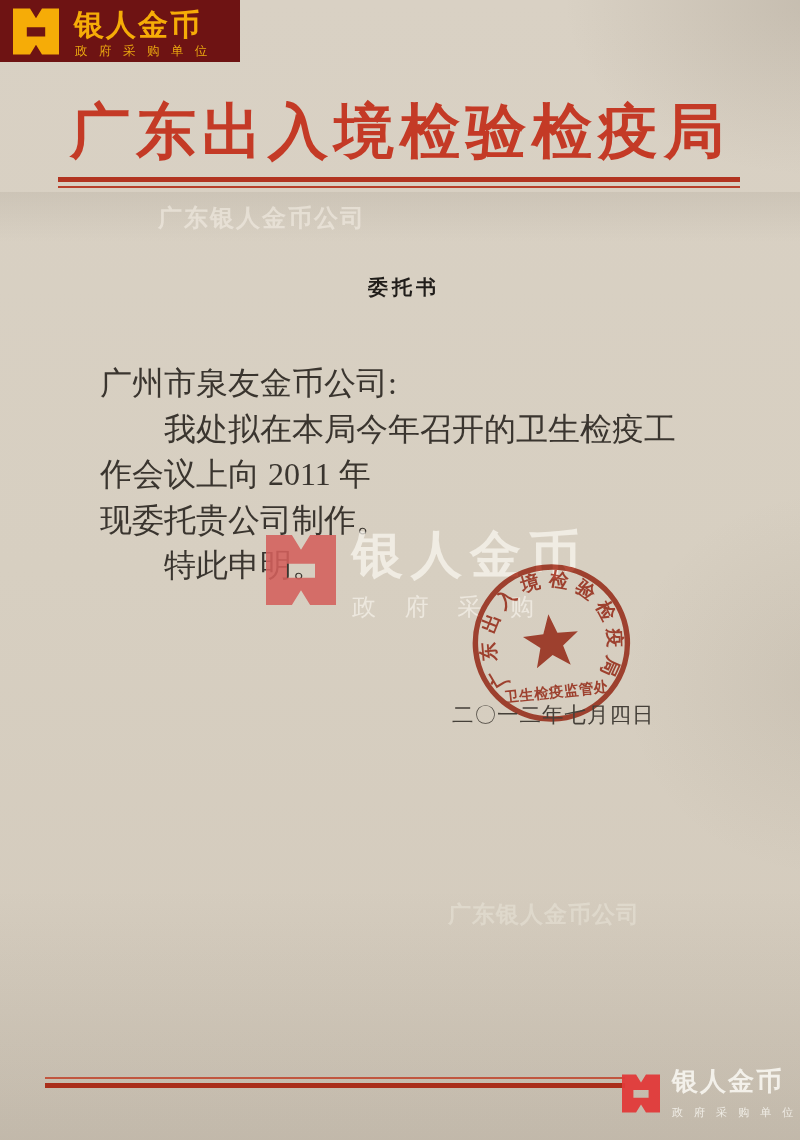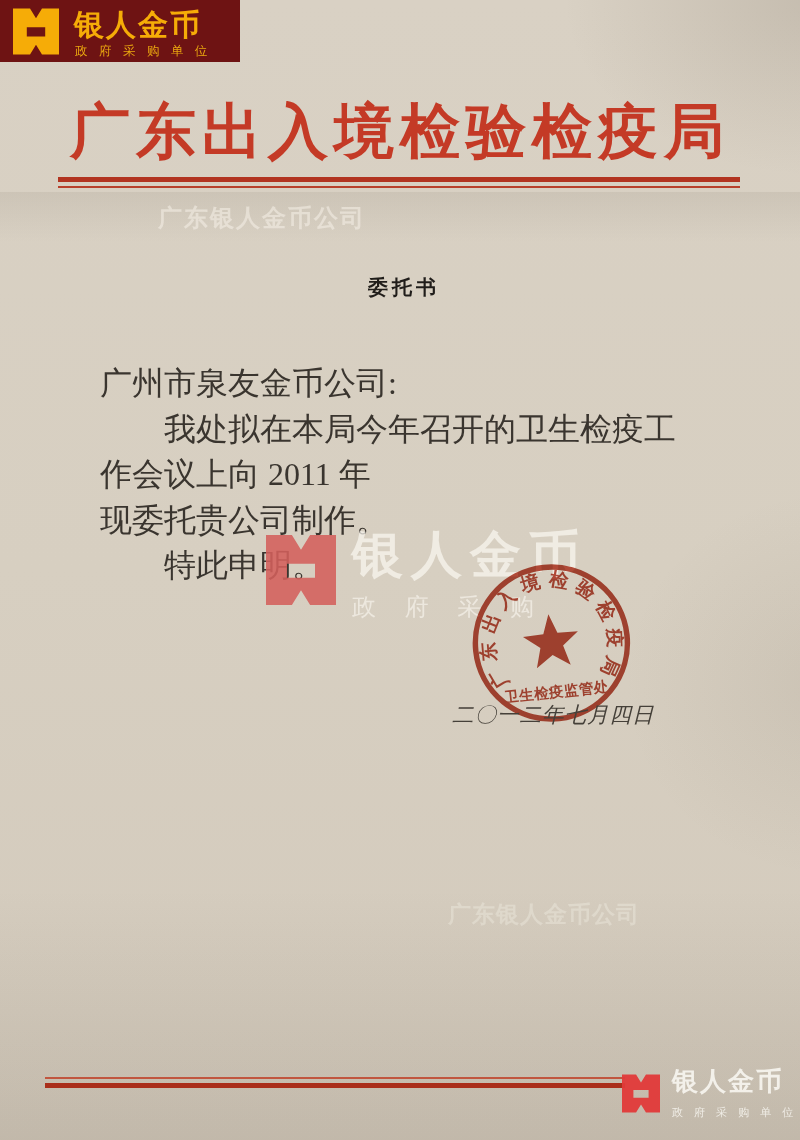--- a/index.html
+++ b/index.html
@@ -31,21 +31,21 @@
   .rule-top-thin{left:58px;top:186px;width:682px;height:2px;background:#b8402b;}
   
   .wm-text{font-family:Liberation Sans, sans-serif;white-space:nowrap;}
   .wm-top{left:158px;top:202px;font-size:24px;font-weight:700;letter-spacing:2px;color:rgba(246,241,231,.55);}
   .wm-bottom{left:448px;top:899px;font-size:23px;font-weight:700;letter-spacing:1px;color:rgba(243,238,228,.38);}
   
   .doc-title{left:4px;top:274px;width:100%;text-align:center;font-size:20px;font-weight:700;
     letter-spacing:4px;color:#201d1a;}
   .letter-body{left:100px;top:361px;width:606px;font-size:32px;line-height:45.5px;color:#3a352f;}
   .indent{text-indent:2em;}
-  .date-line{left:452px;top:700px;font-size:21.5px;letter-spacing:1px;color:#454039;white-space:nowrap;font-style:italic;}
+  .date-line{left:452px;top:700px;font-size:21.5px;letter-spacing:1px;color:#454039;white-space:nowrap;}
   
   .wm-center{left:266px;top:528px;display:flex;align-items:flex-start;}
   .wm-center .m-wrap{width:70px;height:84px;color:#d4605c;opacity:.88;}
   .wm-center .wm-col{margin-left:16px;font-family:"Liberation Sans","DejaVu Sans",sans-serif;}
   .wm-center .wm-name{font-size:51px;font-weight:700;letter-spacing:8px;line-height:1.05;
     color:rgba(250,247,240,.72);white-space:nowrap;}
   .wm-center .wm-tagline{margin-top:9px;font-size:24px;letter-spacing:11px;
     color:rgba(250,247,240,.62);white-space:nowrap;}
   
   .seal{left:464px;top:561px;width:176px;height:176px;transform:rotate(-6deg);

